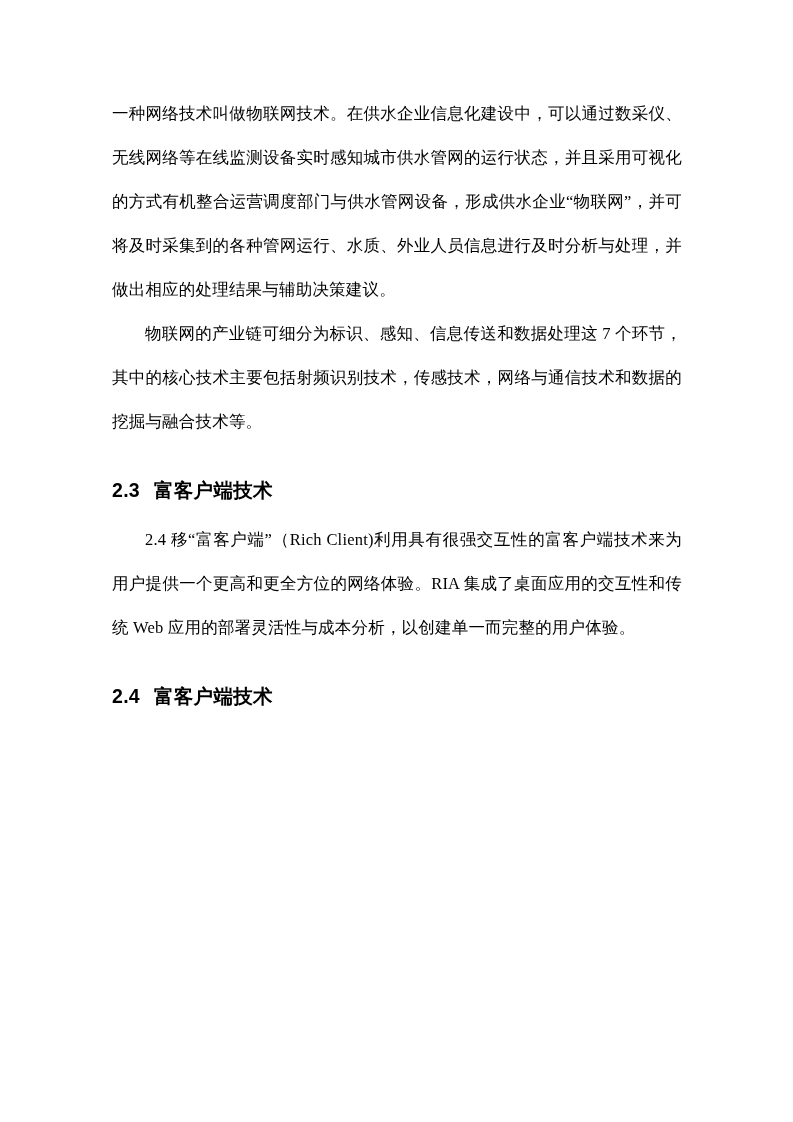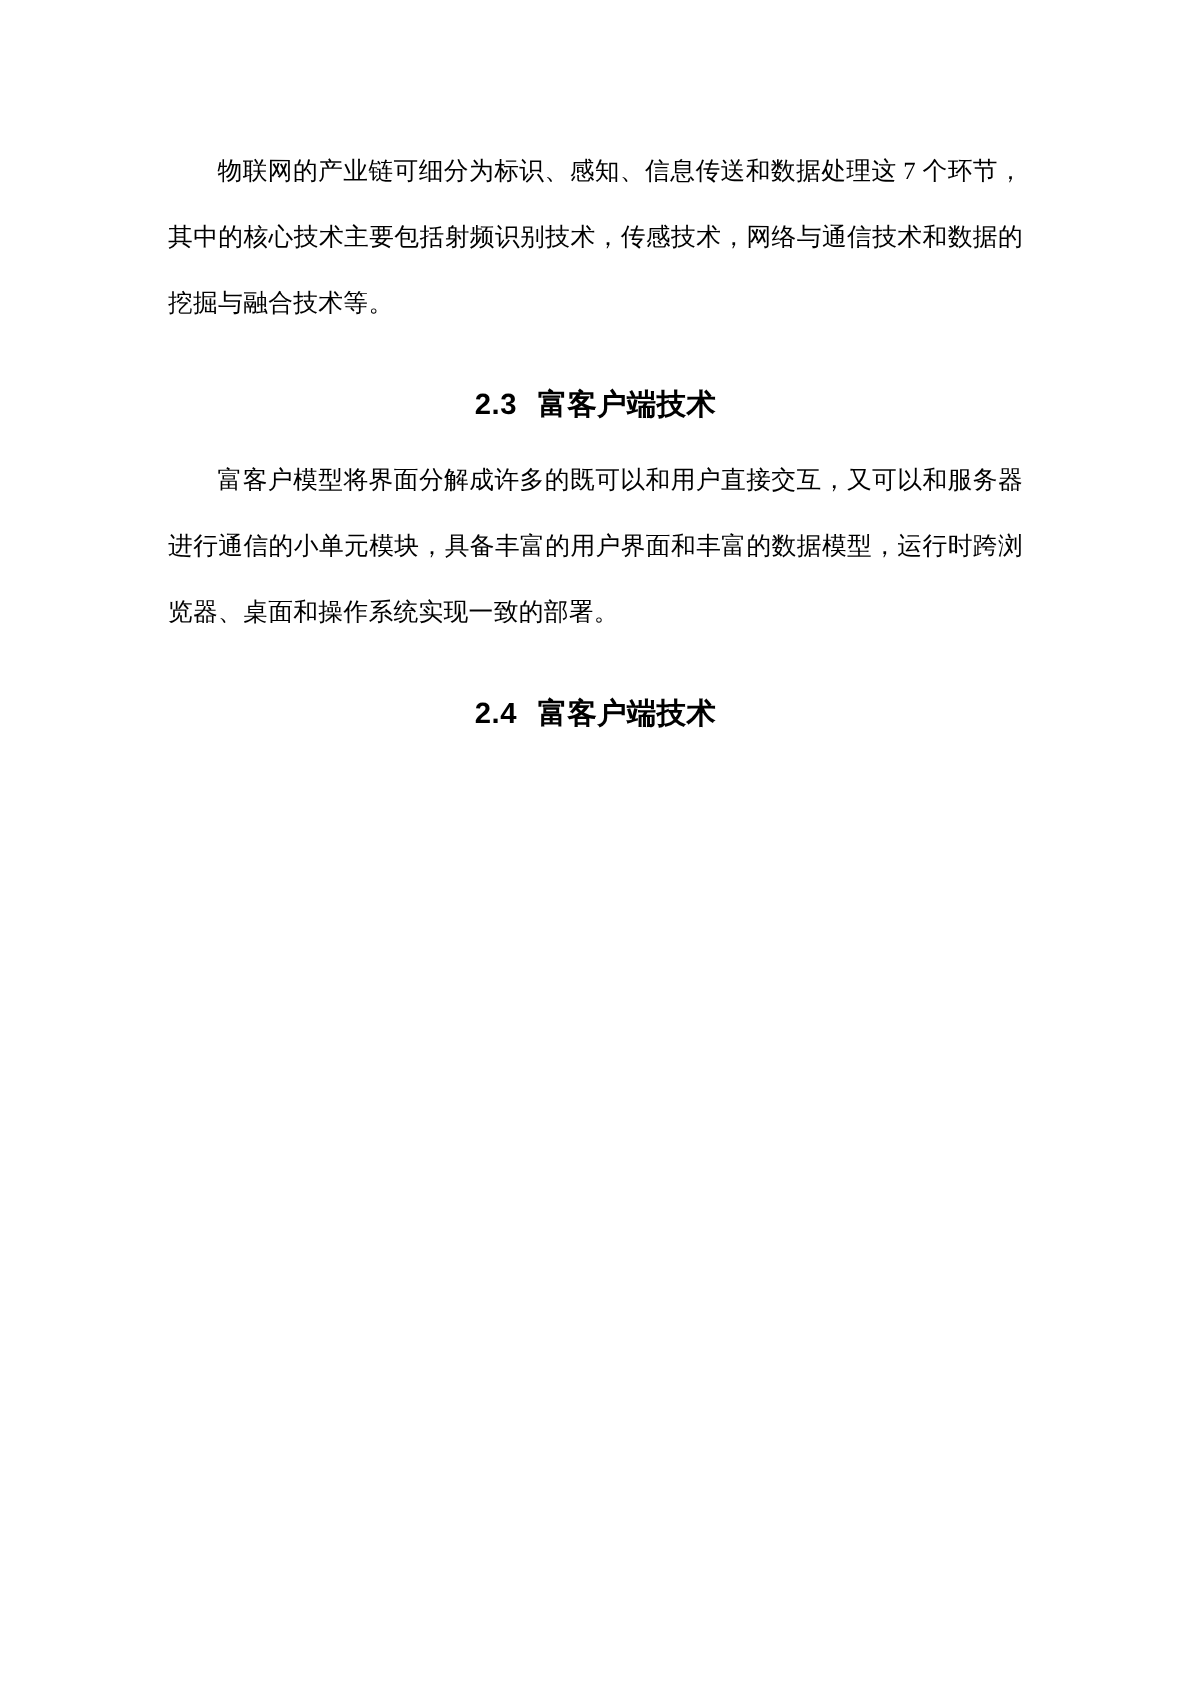--- a/index.html
+++ b/index.html
@@ -36,41 +36,41 @@
   p.indent {
     text-indent: 2em;
   }
   h2.heading {
     margin: 26px 0 8px 0;
     font-size: 19.5px;
     font-weight: bold;
     line-height: 40px;
     font-family: "Liberation Sans", "DejaVu Sans", sans-serif;
     letter-spacing: 0.3px;
-    text-align: center;
   }
   h2.heading .num {
     margin-right: 14px;
   }
 </style>
 </head>
 <body>
 
 <div class="page">
   <div class="content">
 
+    <p class="para">一种网络技术叫做物联网技术。在供水企业信息化建设中，可以通过数采仪、无线网络等在线监测设备实时感知城市供水管网的运行状态，并且采用可视化的方式有机整合运营调度部门与供水管网设备，形成供水企业“物联网”，并可将及时采集到的各种管网运行、水质、外业人员信息进行及时分析与处理，并做出相应的处理结果与辅助决策建议。</p>
 
     <p class="para indent">物联网的产业链可细分为标识、感知、信息传送和数据处理这 7 个环节，其中的核心技术主要包括射频识别技术，传感技术，网络与通信技术和数据的挖掘与融合技术等。</p>
 
     <h2 class="heading">
       <span class="num">2.3</span><span>富客户端技术</span>
     </h2>
 
+    <p class="para indent">2.4 移“富客户端”（Rich Client)利用具有很强交互性的富客户端技术来为用户提供一个更高和更全方位的网络体验。RIA 集成了桌面应用的交互性和传统 Web 应用的部署灵活性与成本分析，以创建单一而完整的用户体验。</p>
 
-    <p class="para indent">富客户模型将界面分解成许多的既可以和用户直接交互，又可以和服务器进行通信的小单元模块，具备丰富的用户界面和丰富的数据模型，运行时跨浏览器、桌面和操作系统实现一致的部署。</p>
 
     <h2 class="heading">
       <span class="num">2.4</span><span>富客户端技术</span>
     </h2>
 
 
   </div>
 </div>
 
 </body></html>

